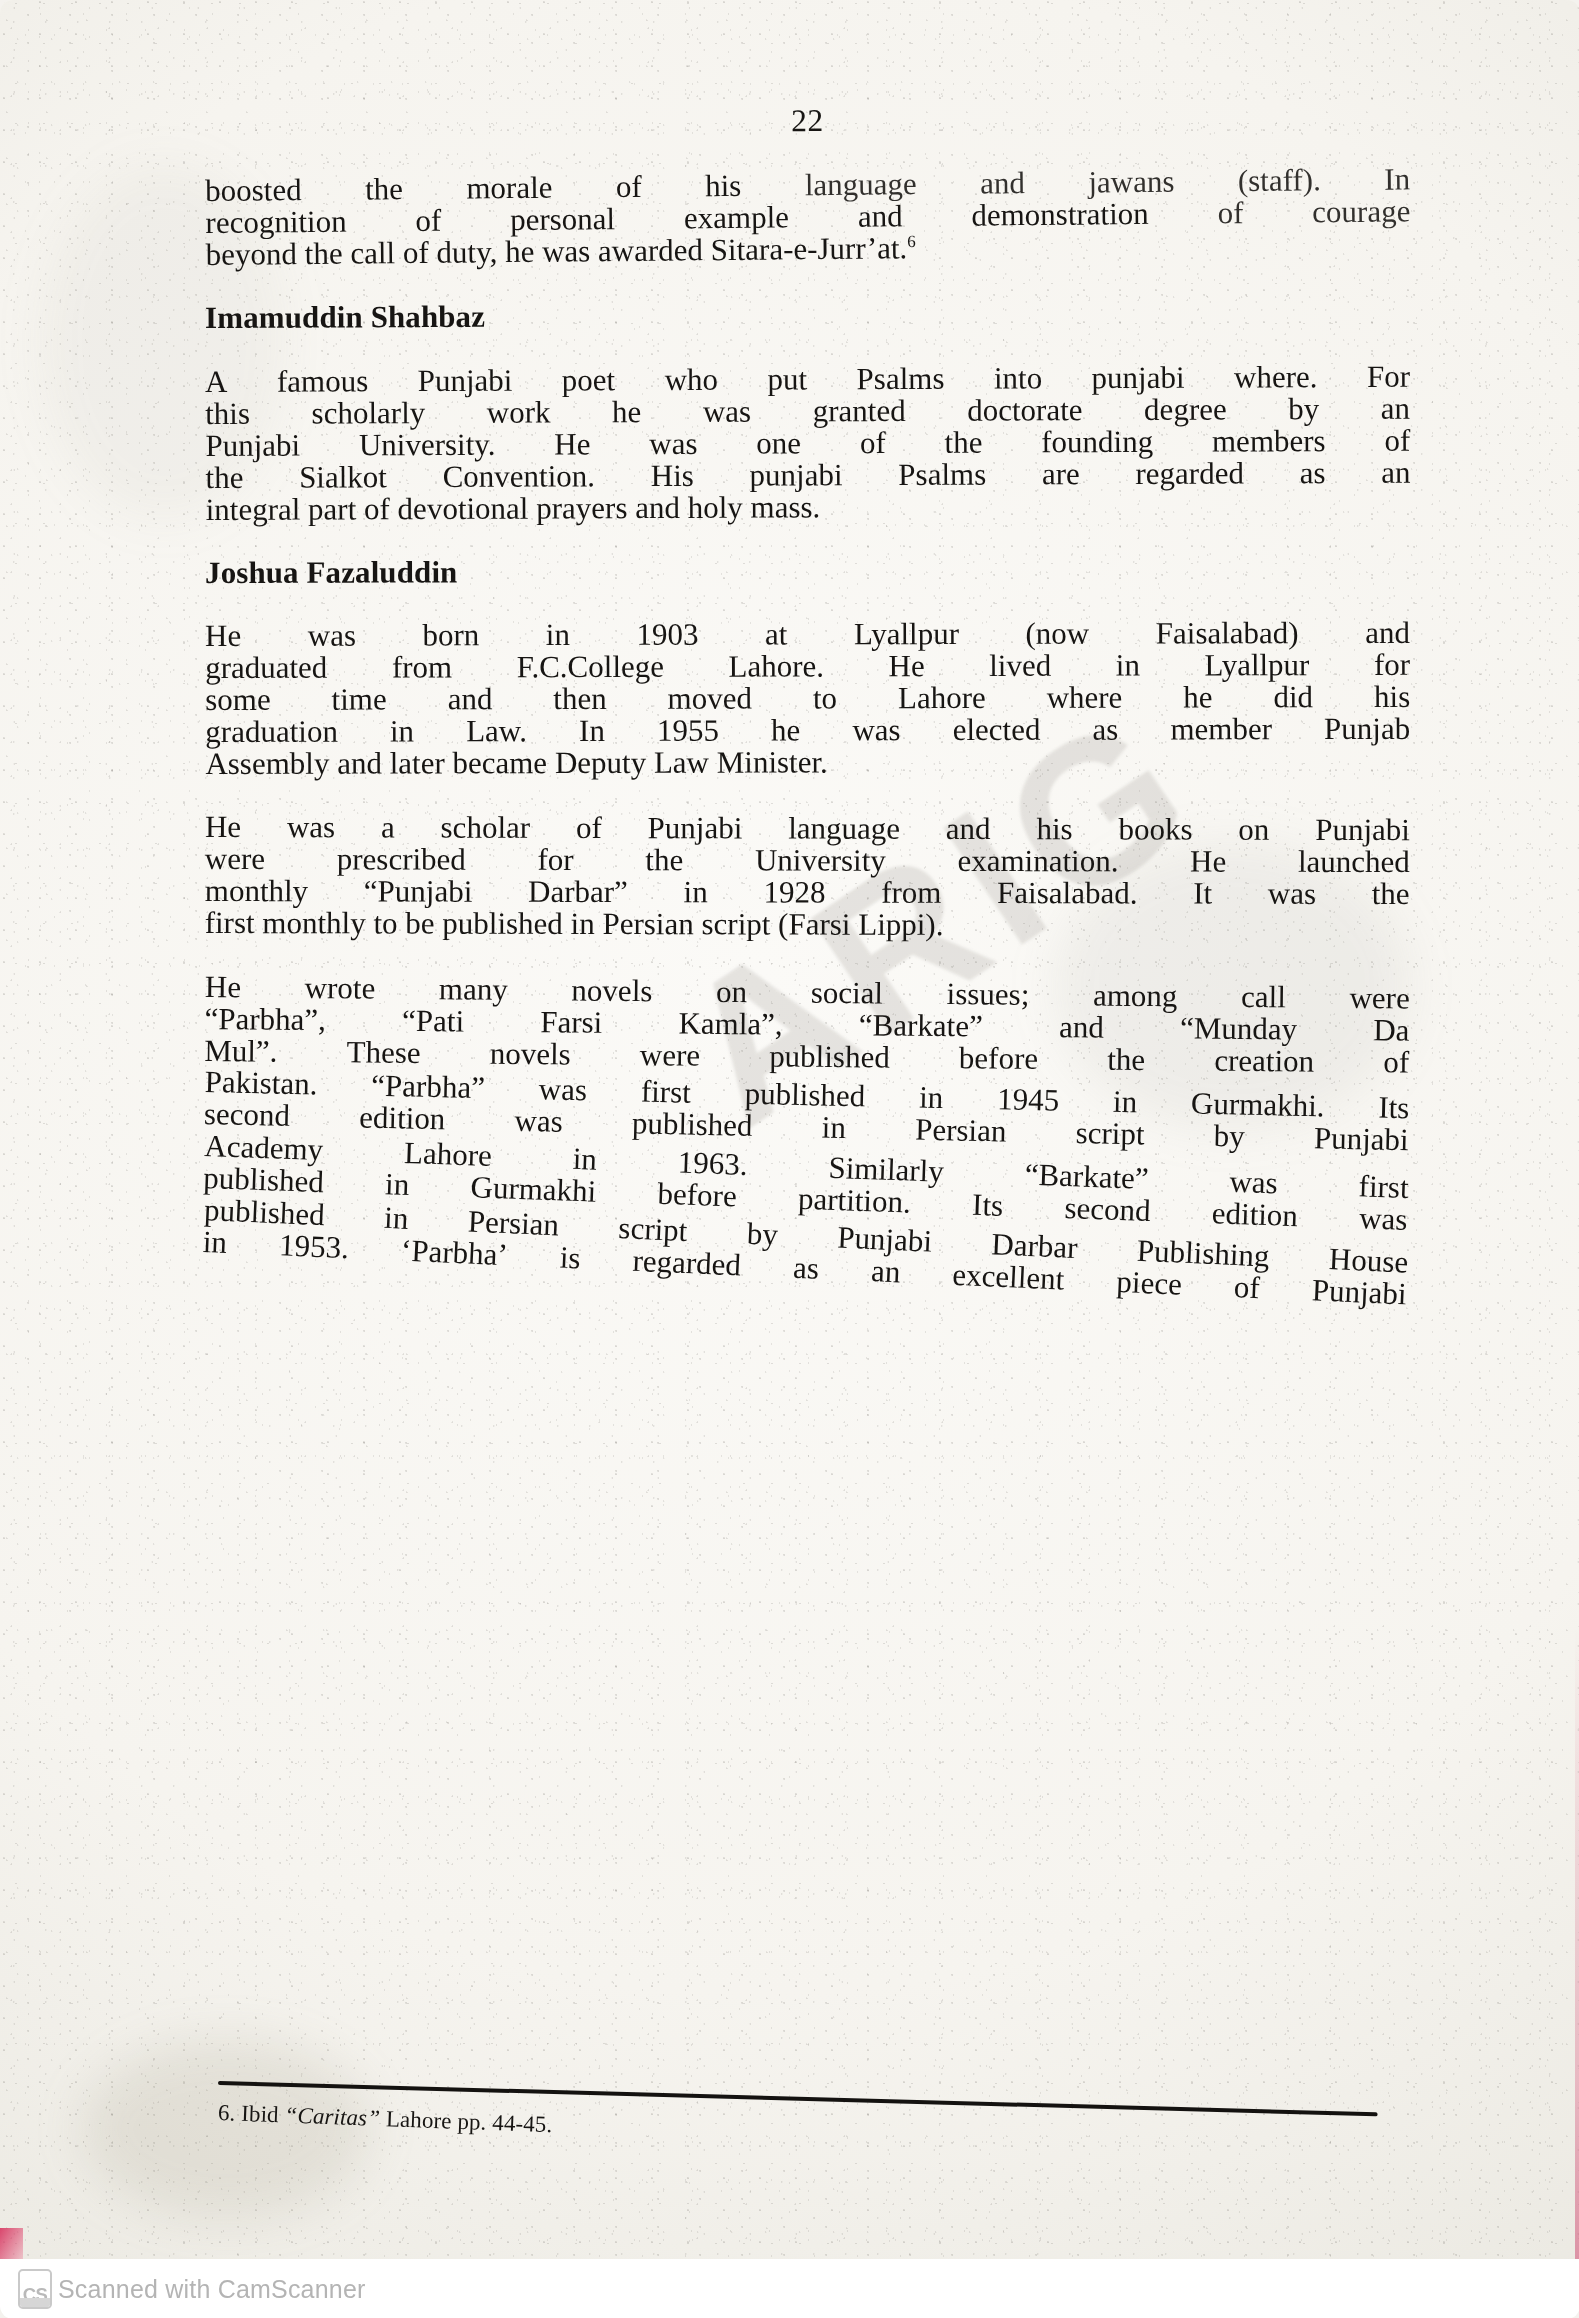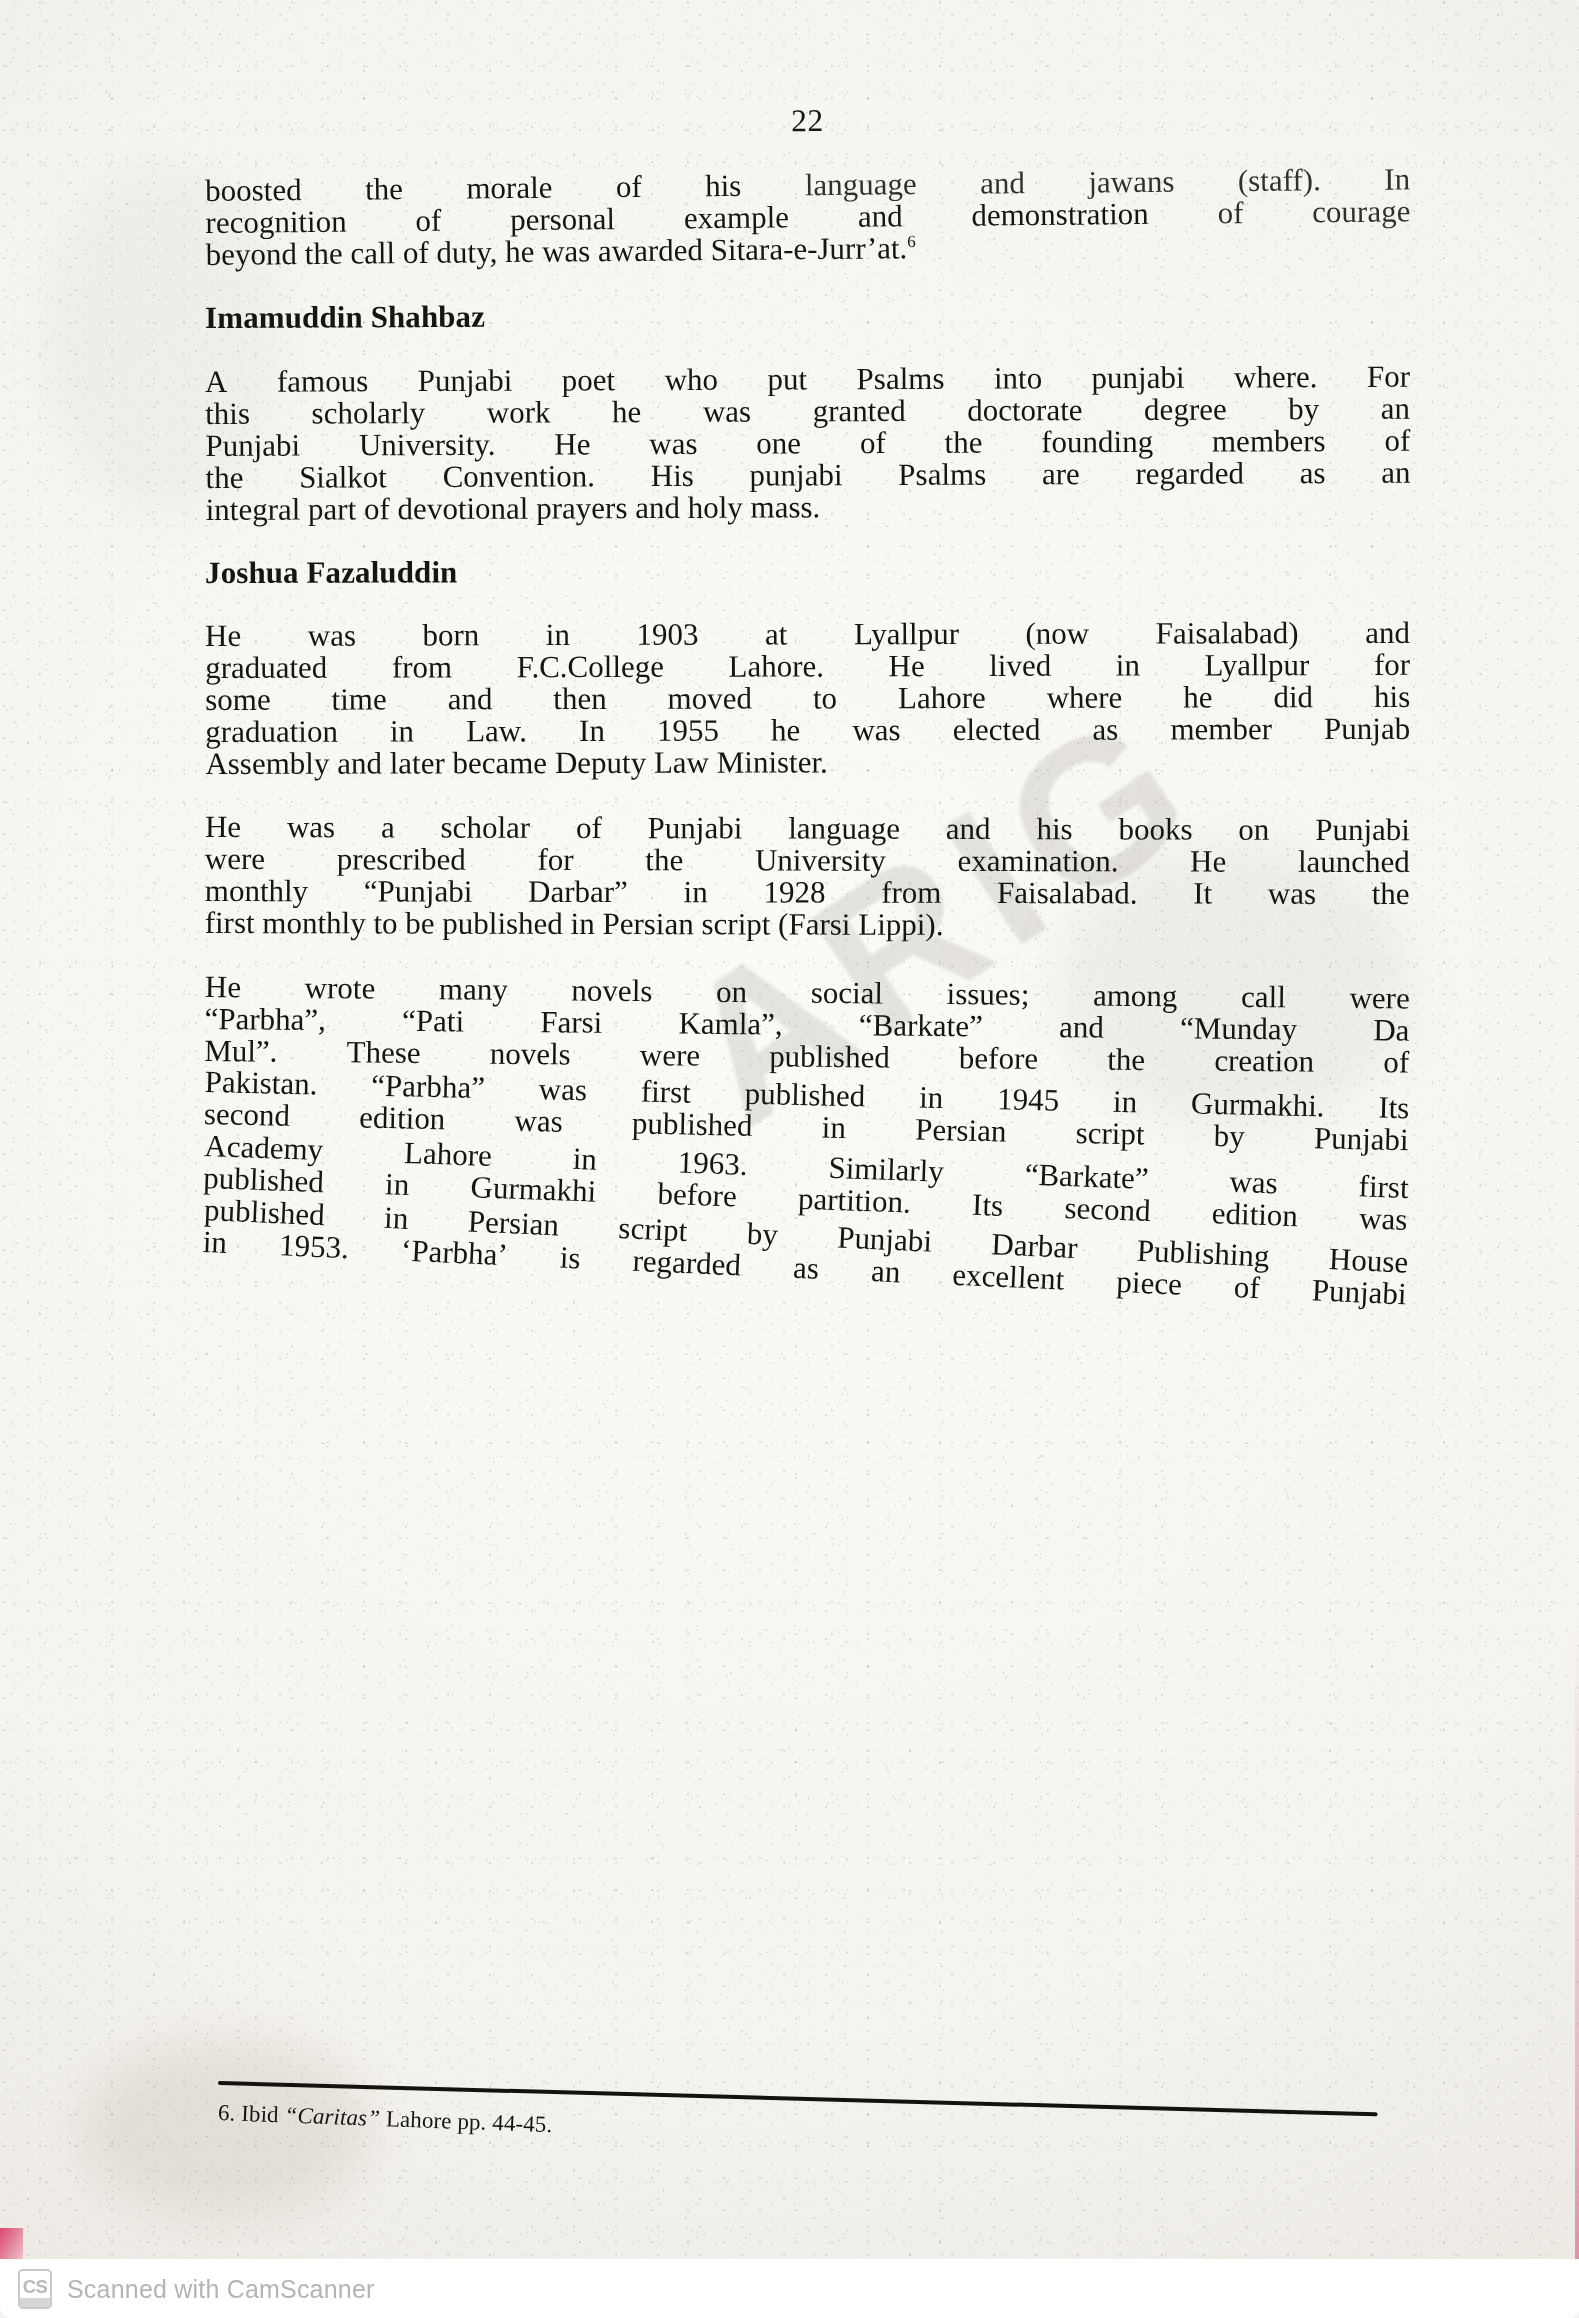--- a/index.html
+++ b/index.html
@@ -174,34 +174,34 @@
     box-sizing: border-box;
     background: #fff;
     overflow: hidden;
   }
   .cs-logo .cs-text {
     font-family: "Liberation Sans", sans-serif;
     font-weight: 700;
     font-size: 18.5px;
     color: #b9b9b9;
     line-height: 1;
-    margin-top: 7px;
+    margin-top: 15px;
     letter-spacing: -0.7px;
   }
   .cs-logo .cs-foot {
     position: absolute;
     left: 0; right: 0; bottom: 0;
     height: 9px;
     background: #d6d6d6;
   }
   .cs-label {
     font-family: "Liberation Sans", sans-serif;
     font-size: 25px;
     color: #b4b4b4;
-    margin-left: 15px;
+    margin-left: 6px;
     letter-spacing: 0.2px;
   }
   .edge-pink {
     position: absolute;
     right: 0; top: 0; bottom: 60px;
     width: 4.8px;
     background: linear-gradient(to bottom, rgba(255,255,255,0) 0%, rgba(233,170,185,.0) 72%, rgba(225,120,150,.45) 92%, rgba(210,90,125,.6) 100%);
   }
   .edge-pink-left {
     position: absolute;

